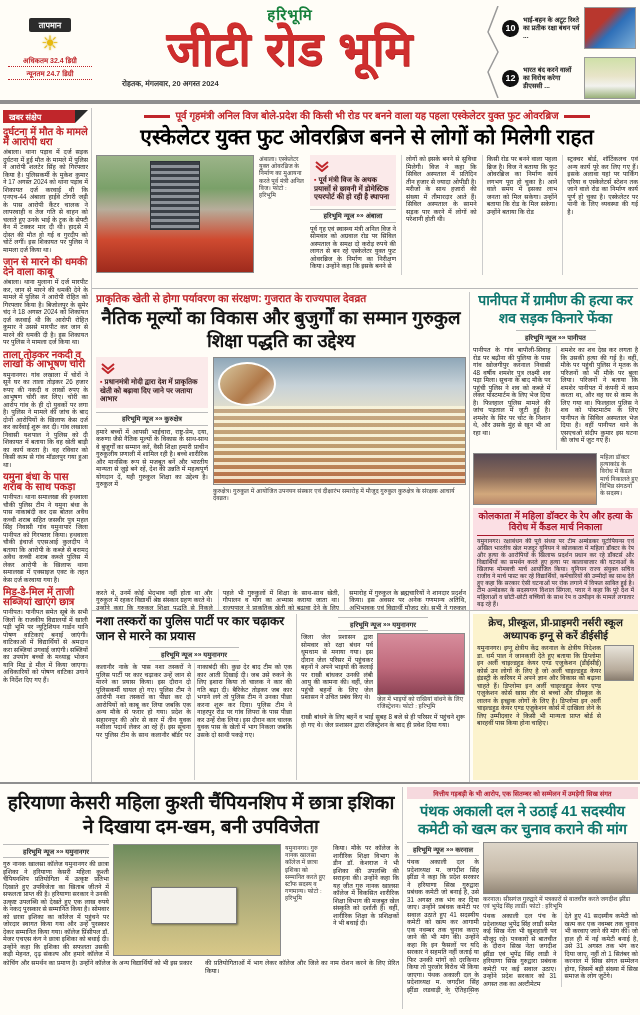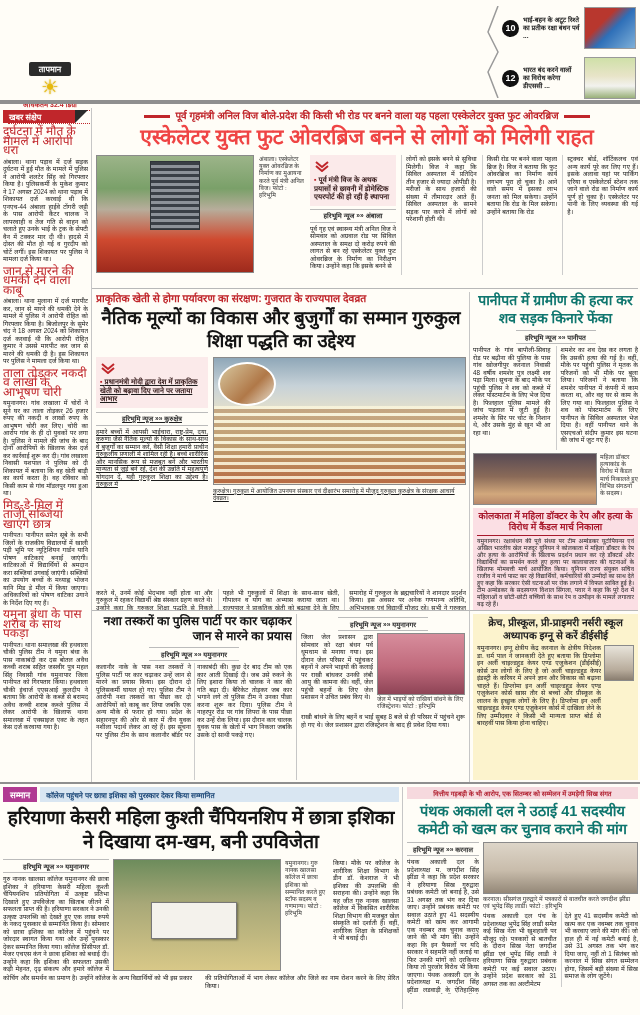--- a/index.html
+++ b/index.html
@@ -30,21 +30,21 @@
   .rule-thick { background:#8f8f8f; }
   .hr { background:#b8b8b8; height:1px; }
   .vr { background:#c6c6c6; width:1px; }
 
   
   .body-text { font-size:6.3px; line-height:7.5px; text-align:justify; color:#222; overflow:hidden; }
   .cap { font-size:6.1px; line-height:7.2px; color:#333; overflow:hidden; }
   .byline { font-size:6.7px; font-weight:bold; text-align:center; color:#2e2e2e;
             border-top:0.5px solid #bbb; border-bottom:0.5px solid #bbb; padding:1.5px 0; margin-bottom:2px; }
   .kicker-red { color:#c0262b; font-weight:bold; }
-  .brief-title { font-size:12px; font-weight:normal; color:#c0262b; line-height:9.5px; margin:4px 0 2px; }
+  .brief-title { font-size:10px; font-weight:bold; color:#c0262b; line-height:9.5px; margin:4px 0 2px; }
   .brief-hdr { display:flex; align-items:stretch; height:13px; }
   .brief-hdr-label { background:#c0262b; color:#fff; font-size:8px; font-weight:bold;
                      display:flex; align-items:center; padding:0 6px; flex:1; }
   .brief-hdr-tri { width:0; height:0; border-top:13px solid #2b2b2b; border-right:13px solid transparent; }
   .pullquote { background:#fbeaea; padding:3px 4px 4px; }
   .pq-text { font-size:7.2px; font-weight:bold; line-height:8.6px; color:#3a2020; }
   .sq { color:#c0262b; }
   .tagbox { background:#fcf1b4; text-align:center; padding:3px 2px; }
   .tag1 { font-size:7.4px; font-weight:bold; color:#c0262b; text-decoration:underline; line-height:9px; }
   .tag2 { font-size:6.9px; font-weight:bold; color:#222; line-height:8.5px; }
@@ -71,40 +71,45 @@
   .pink-hl { font-size:9.3px; font-weight:bold; color:#a8182b; text-align:center; line-height:11px;
              border-bottom:1px solid #a8182b; padding-bottom:2px; margin-bottom:2px; }
   .yellowbox { background:#fcf3cd; padding:3px 4px; }
   .yel-hl { font-size:10.2px; font-weight:bold; color:#222; text-align:center; line-height:12.5px; margin-bottom:2px; }
   .badge { background:#b13a92; color:#fff; font-size:8.5px; font-weight:bold; display:flex;
            align-items:center; justify-content:center; padding:0 7px; }
   .bluebar { background:#d9e6f2; color:#1d4878; font-size:7.3px; font-weight:bold; display:flex;
              align-items:center; padding:0 6px; flex:1; }
   .pinkbar { background:#f6d9de; color:#b01e2e; font-size:6.6px; font-weight:bold; text-align:center;
              display:flex; align-items:center; justify-content:center; }
-  .hl-xl { font-size:21px; font-weight:bold; color:#ef4444; text-align:center; line-height:25px; }
+  .hl-xl { font-size:21px; font-weight:bold; color:#000000; text-align:center; line-height:25px; }
   .hl-lg { font-size:18.5px; font-weight:bold; color:#141414; text-align:center; line-height:23px; }
   .hl-md { font-size:14px; font-weight:bold; color:#0f766e; text-align:center; line-height:17.5px; }
   .hl-sm { font-size:12px; font-weight:bold; color:#141414; text-align:center; line-height:15px; }
   .kick-center { font-size:10px; text-align:center; line-height:13px; }
   .kdash { display:inline-block; width:26px; height:3px; background:#c0262b; vertical-align:middle; margin:0 5px; }
   .cols2 { column-count:2; column-gap:6px; column-rule:0.5px solid #ccc; }
 </style>
 </head>
 <body>
 
 <div class="page">
 
-  <div class="abs weather" style="left:8px; top:14px;margin-top:44px;">
+  <div class="abs weather" style="left:8px; top:14px;">
     <div class="weather-label">तापमान</div>
     <div class="sun">☀</div>
     <div class="wline">अधिकतम 32.4 डिग्री</div>
     <div class="wline">न्यूनतम 24.7 डिग्री</div>
   </div>
 
+  <div class="abs" style="left:100px; top:4px; width:380px;">
+    <div class="brand-top">हरिभूमि</div>
+    <div class="brand-title">जीटी रोड भूमि</div>
+    <div class="dateline">रोहतक, मंगलवार, 20 अगस्त 2024</div>
+  </div>
 
   <svg class="abs" style="left:486px; top:6px;" width="14" height="92" viewBox="0 0 14 92">
     <polyline points="12,0 2,26 12,46 2,66 12,92" fill="none" stroke="#9a9a9a" stroke-width="1.5"></polyline>
   </svg>
 
   <div class="abs" style="left:502px; top:6px; width:134px;">
     <div class="teaser">
       <div class="tpage">10</div>
       <div class="ttext">भाई-बहन के अटूट रिश्ते का प्रतीक रक्षा बंधन पर्व ...</div>
       <div class="tthumb thumb-kids"></div>
@@ -129,26 +134,26 @@
     </div>
     <div>
       <div class="brief-title">जान से मारने की धमकी देने वाला काबू</div>
       <div class="body-text">अंबाला। थाना मुलाना में दर्ज मारपीट कर, जान से मारने की धमकी देने के मामले में पुलिस ने आरोपी रोहित को गिरफ्तार किया है। बिजोलपुर के सुमेर चंद ने 18 अगस्त 2024 को शिकायत दर्ज करवाई थी कि आरोपी रोहित कुमार ने उससे मारपीट कर जान से मारने की धमकी दी है। इस शिकायत पर पुलिस ने मामला दर्ज किया था।</div>
     </div>
     <div>
       <div class="brief-title">ताला तोड़कर नकदी व लाखों के आभूषण चोरी</div>
       <div class="body-text">यमुनानगर। गांव लखाला में चोरों ने सूने घर का ताला तोड़कर 26 हजार रुपए की नकदी व लाखों रुपए के आभूषण चोरी कर लिए। चोरी का आरोप गांव के ही दो युवकों पर लगा है। पुलिस ने मामले की जांच के बाद दोनों आरोपियों के खिलाफ केस दर्ज कर कार्रवाई शुरू कर दी। गांव लखाला निवासी यशपाल ने पुलिस को दी शिकायत में बताया कि वह खेती बाड़ी का कार्य करता है। वह रविवार को किसी काम से गांव मॉडलपुर गया हुआ था।</div>
     </div>
     <div>
+      <div class="brief-title">यमुना बंधा के पास शराब के साथ पकड़ा</div>
+      <div class="body-text">पानीपत। थाना समालखा की हथवाला चौकी पुलिस टीम ने यमुना बंधा के पास नाकाबंदी कर दस बोतल अवैध कच्ची शराब सहित जसवीर पुत्र महल सिंह निवासी गांव यमुनापार जिला पानीपत को गिरफ्तार किया। हथवाला चौकी इंचार्ज एएसआई कुलदीप ने बताया कि आरोपी के कब्जे से बरामद अवैध कच्ची शराब कब्जे पुलिस में लेकर आरोपी के खिलाफ थाना समालखा में एक्साइज एक्ट के तहत केस दर्ज करवाया गया है।</div>
+    </div>
+    <div>
       <div class="brief-title">मिड-डे-मिल में ताजी सब्जियां खाएंगे छात्र</div>
       <div class="body-text">पानीपत। पानीपत समेत सूबे के सभी जिलों के राजकीय विद्यालयों में खाली पड़ी भूमि पर न्यूट्रिशियन गार्डन यानि पोषण वाटिकाएं बनाई जाएंगी। वाटिकाओं में विद्यार्थियों से श्रमदान करा सब्जियां उगवाई जाएंगी। सब्जियों का उपयोग बच्चों के मध्याह्न भोजन यानि मिड डे मील में किया जाएगा। अधिकारियों को पोषण वाटिका उगाने के निर्देश दिए गए हैं।</div>
-    </div>
-    <div>
-      <div class="brief-title">यमुना बंधा के पास शराब के साथ पकड़ा</div>
-      <div class="body-text">पानीपत। थाना समालखा की हथवाला चौकी पुलिस टीम ने यमुना बंधा के पास नाकाबंदी कर दस बोतल अवैध कच्ची शराब सहित जसवीर पुत्र महल सिंह निवासी गांव यमुनापार जिला पानीपत को गिरफ्तार किया। हथवाला चौकी इंचार्ज एएसआई कुलदीप ने बताया कि आरोपी के कब्जे से बरामद अवैध कच्ची शराब कब्जे पुलिस में लेकर आरोपी के खिलाफ थाना समालखा में एक्साइज एक्ट के तहत केस दर्ज करवाया गया है।</div>
     </div>
   </div>
 
   <div class="abs vr" style="left:91px; top:108px; height:674px;"></div>
 
   <div class="abs" style="left:96px; top:109px; width:542px;">
     <div class="kicker-red kick-center">
       <span class="kdash"></span><span>पूर्व गृहमंत्री अनिल विज बोले-प्रदेश की किसी भी रोड पर बनने वाला यह पहला एस्केलेटर युक्त फुट ओवरब्रिज</span><span class="kdash"></span>
     </div>
     <div class="hl-xl" style="margin-top:2px;">एस्केलेटर युक्त फुट ओवरब्रिज बनने से लोगों को मिलेगी राहत</div>
@@ -174,21 +179,21 @@
       <div class="body-text" style="width:78px; flex:1; border-left:0.5px solid #ccc; padding-left:4px;">स्ट्रक्चर बोर्ड, शॉटिंकलच एवं अन्य कार्य पूरे कर लिए गए हैं। इसके अलावा यहां पर पार्किंग एरिया व एस्केलेटर्स स्टेशन तक जाने वाले रोड का निर्माण कार्य पूर्ण हो चुका है। एस्केलेटर पर पानी के लिए व्यवस्था की गई है।</div>
     </div>
   </div>
 
   <div class="abs hr" style="left:92px; top:288px; width:546px;"></div>
 
   <div class="abs" style="left:96px; top:292px; width:370px; height:318px; overflow:hidden;">
     <div class="kicker-red" style="font-size:10.5px; line-height:12px;">प्राकृतिक खेती से होगा पर्यावरण का संरक्षण: गुजरात के राज्यपाल देवव्रत</div>
     <div class="hl-lg" style="margin-top:2px;">नैतिक मूल्यों का विकास और बुजुर्गों का सम्मान गुरुकुल शिक्षा पद्धति का उद्देश्य</div>
 
-    <div style="display:flex; gap:5px; margin-top:5px;text-decoration:underline;">
+    <div style="display:flex; gap:5px; margin-top:5px;">
       <div style="width:112px; flex:0 0 112px;">
         <div class="pullquote">
           <svg width="16" height="11" viewBox="0 0 16 11">
             <polyline points="2,1 8,6 14,1" fill="none" stroke="#c0262b" stroke-width="2"></polyline>
             <polyline points="2,5 8,10 14,5" fill="none" stroke="#c0262b" stroke-width="2"></polyline>
           </svg>
           <div class="pq-text"><span class="sq">▪ </span><span>प्रधानमंत्री मोदी द्वारा देश में प्राकृतिक खेती को बढ़ावा दिए जाने पर जताया आभार</span></div>
         </div>
         <div class="byline" style="margin-top:4px;">हरिभूमि न्यूज »» कुरुक्षेत्र</div>
         <div class="body-text" style="height:158px;">हमारे बच्चों में आपसी भाईचारा, राष्ट्र-प्रेम, दया, करुणा जैसे नैतिक मूल्यों के विकास के साथ-साथ वे बुजुर्गों का सम्मान करें, वैसी शिक्षा हमारी प्राचीन गुरुकुलीय प्रणाली में शामिल रही है। बच्चे शारीरिक और मानसिक रूप से मजबूत बनें और भारतीय मान्यता से जुड़े बने रहें, देश की उन्नति में महत्वपूर्ण योगदान दें, यही गुरुकुल शिक्षा का उद्देश्य है। गुरुकुल में</div>
@@ -225,21 +230,21 @@
     <div class="pinkbox" style="margin-top:3px;">
       <div class="pink-hl">कोलकाता में महिला डॉक्टर के रेप और हत्या के विरोध में कैंडल मार्च निकाला</div>
       <div class="body-text" style="font-size:6px; line-height:7px; height:78px;">यमुनानगर। रक्षाबंधन की पूर्व संध्या पर टीम अम्बेडकर यूटोपियन्स एवं अखिल भारतीय खेल मजदूर यूनियन ने कोलकाता में महिला डॉक्टर के रेप और हत्या के आरोपियों के खिलाफ प्रदर्शन प्रधान कर रहे डॉक्टर्स और विद्यार्थियों का समर्थन करते हुए हत्या पर कालाबाजार की घटनाओं के खिलाफ मोमबत्ती मार्च आयोजित किया। यूनियन राज्य संयुक्त सचिव राजीव ने मार्च पास्ट कर रहे विद्यार्थियों, कर्मचारियों की उम्मीदों का साथ देते हुए कहा कि सरकार ऐसी घटनाओं पर रोक लगाने में विफल साबित हुई है। टीम अम्बेडकर के सदस्यगण विशाल सिंगला, पवार ने कहा कि पूरे देश में महिलाओं व छोटी-छोटी बच्चियों के साथ रेप व उत्पीड़न के मामले लगातार बढ़ रहे हैं।</div>
     </div>
   </div>
 
   <div class="abs hr" style="left:92px; top:610px; width:546px;"></div>
 
   <div class="abs" style="left:96px; top:614px; width:196px; height:166px; overflow:hidden;">
     <div style="display:flex; gap:4px;">
-      <div class="hl-sm" style="flex:1; text-align:right;">नशा तस्करों का पुलिस पार्टी पर कार चढ़ाकर जान से मारने का प्रयास</div>
+      <div class="hl-sm" style="flex:1; text-align:left;">नशा तस्करों का पुलिस पार्टी पर कार चढ़ाकर जान से मारने का प्रयास</div>
     </div>
     <div class="byline" style="width:90px; margin:3px auto 2px;">हरिभूमि न्यूज »» यमुनानगर</div>
     <div class="body-text cols2" style="height:118px;">कलानौर नाके के पास नशा तस्करों ने पुलिस पार्टी पर कार चढ़ाकर उन्हें जान से मारने का प्रयास किया। इस दौरान दो पुलिसकर्मी घायल हो गए। पुलिस टीम ने आरोपी नशा तस्करों का पीछा कर दो आरोपियों को काबू कर लिया जबकि एक अन्य मौके से फरार हो गया। प्रदेश के सहारनपुर की ओर से कार में तीन युवक नशीला पदार्थ लेकर आ रहे हैं। इस सूचना पर पुलिस टीम के साथ कलानौर बॉर्डर पर नाकाबंदी की। कुछ देर बाद टीम को एक कार आती दिखाई दी। जब उसे रुकने के लिए इशारा किया तो चालक ने कार की गति बढ़ा दी। बैरिकेट तोड़कर जब कार भगाने लगे तो पुलिस टीम ने उनका पीछा करना शुरू कर दिया। पुलिस टीम ने नाहरपुर रोड पर गांव लिपरा के पास पीछा कर उन्हें रोक लिया। इस दौरान कार चालक युवक पास के खेतों में भाग निकला जबकि उसके दो साथी पकड़े गए।</div>
   </div>
 
   <div class="abs vr" style="left:296px; top:614px; height:166px;"></div>
 
   <div class="abs" style="left:301px; top:614px; width:164px; height:166px; overflow:hidden;">
     <div class="byline" style="width:90px; margin:3px auto 2px;">हरिभूमि न्यूज »» यमुनानगर</div>
     <div style="display:flex; gap:4px;">
@@ -254,24 +259,20 @@
 
   <div class="abs yellowbox" style="left:473px; top:614px; width:165px; height:166px; overflow:hidden;">
     <div class="yel-hl">क्रेच, प्रीस्कूल, प्री-प्राइमरी नर्सरी स्कूल अध्यापक इग्नू से करें डीईसीई</div>
     <div class="photo ph-portrait" style="float:right; width:30px; height:36px; margin:1px 0 2px 3px;"></div>
     <div class="body-text" style="height:112px;">यमुनानगर। इग्नू क्षेत्रीय केंद्र करनाल के क्षेत्रीय निदेशक डा. धर्म पाल ने जानकारी देते हुए बताया कि डिप्लोमा इन अर्ली चाइल्डहुड केयर एण्ड एजुकेशन (डीईसीई) कोर्स उन लोगों के लिए है जो अर्ली चाइल्डहुड केयर इंडस्ट्री के करियर में अपने ज्ञान और विकास को बढ़ाना चाहते हैं। डिप्लोमा इन अर्ली चाइल्डहुड केयर एण्ड एजुकेशन कोर्स खास तौर से बच्चों और प्रीस्कूल के लालन के इच्छुक लोगों के लिए है। डिप्लोमा इन अर्ली चाइल्डहुड केयर एण्ड एजुकेशन कोर्स में दाखिला लेने के लिए उम्मीदवार ने किसी भी मान्यता प्राप्त बोर्ड से बारहवीं पास किया होना चाहिए।</div>
   </div>
 
   <div class="abs rule-thick" style="left:0; top:782px; width:640px; height:2px;"></div>
 
   <div class="abs" style="left:3px; top:787px; width:396px; height:225px; overflow:hidden;">
-    <div style="display:flex; height:15px; gap:3px;">
-      <div class="badge">सम्मान</div>
-      <div class="bluebar">कॉलेज पहुंचने पर छात्रा इशिका को पुरस्कार देकर किया सम्मानित</div>
-    </div>
     <div class="hl-lg" style="margin-top:4px; font-size:19px; line-height:24px;">हरियाणा केसरी महिला कुश्ती चैंपियनशिप में छात्रा इशिका ने दिखाया दम-खम, बनी उपविजेता</div>
     <div style="display:flex; gap:4px; margin-top:5px; height:112px;">
       <div style="width:106px; flex:0 0 106px;">
         <div class="byline">हरिभूमि न्यूज »» यमुनानगर</div>
         <div class="body-text" style="height:98px;">गुरु नानक खालसा कॉलेज यमुनानगर की छात्रा इशिका ने हरियाणा केसरी महिला कुश्ती चैंपियनशिप प्रतियोगिता में उत्कृष्ट प्रतिभा दिखाते हुए उपविजेता का खिताब जीतने में सफलता प्राप्त की है। हरियाणा सरकार ने उनकी उत्कृष्ट उपलब्धि को देखते हुए एक लाख रुपये के नकद पुरस्कार से सम्मानित किया है। सोमवार को छात्रा इशिका का कॉलेज में पहुंचने पर जोरदार स्वागत किया गया और उन्हें पुरस्कार देकर सम्मानित किया गया। कॉलेज प्रिंसीपल डॉ. मेजर एचएस कंग ने छात्रा इशिका को बधाई दी। उन्होंने कहा कि इशिका की सफलता उसकी कड़ी मेहनत, दृढ़ संकल्प और हमारे कॉलेज में मिले उत्कृष्ट</div>
       </div>
       <div class="photo ph-ishika" style="width:168px; height:112px; flex:0 0 168px;">
         <div class="cheque"></div>
       </div>
       <div class="cap" style="width:44px; flex:0 0 44px;">यमुनानगर। गुरु नानक खालसा कॉलेज में छात्रा इशिका को सम्मानित करते हुए स्टॉफ सदस्य व गणमान्य। फोटो : हरिभूमि</div>

